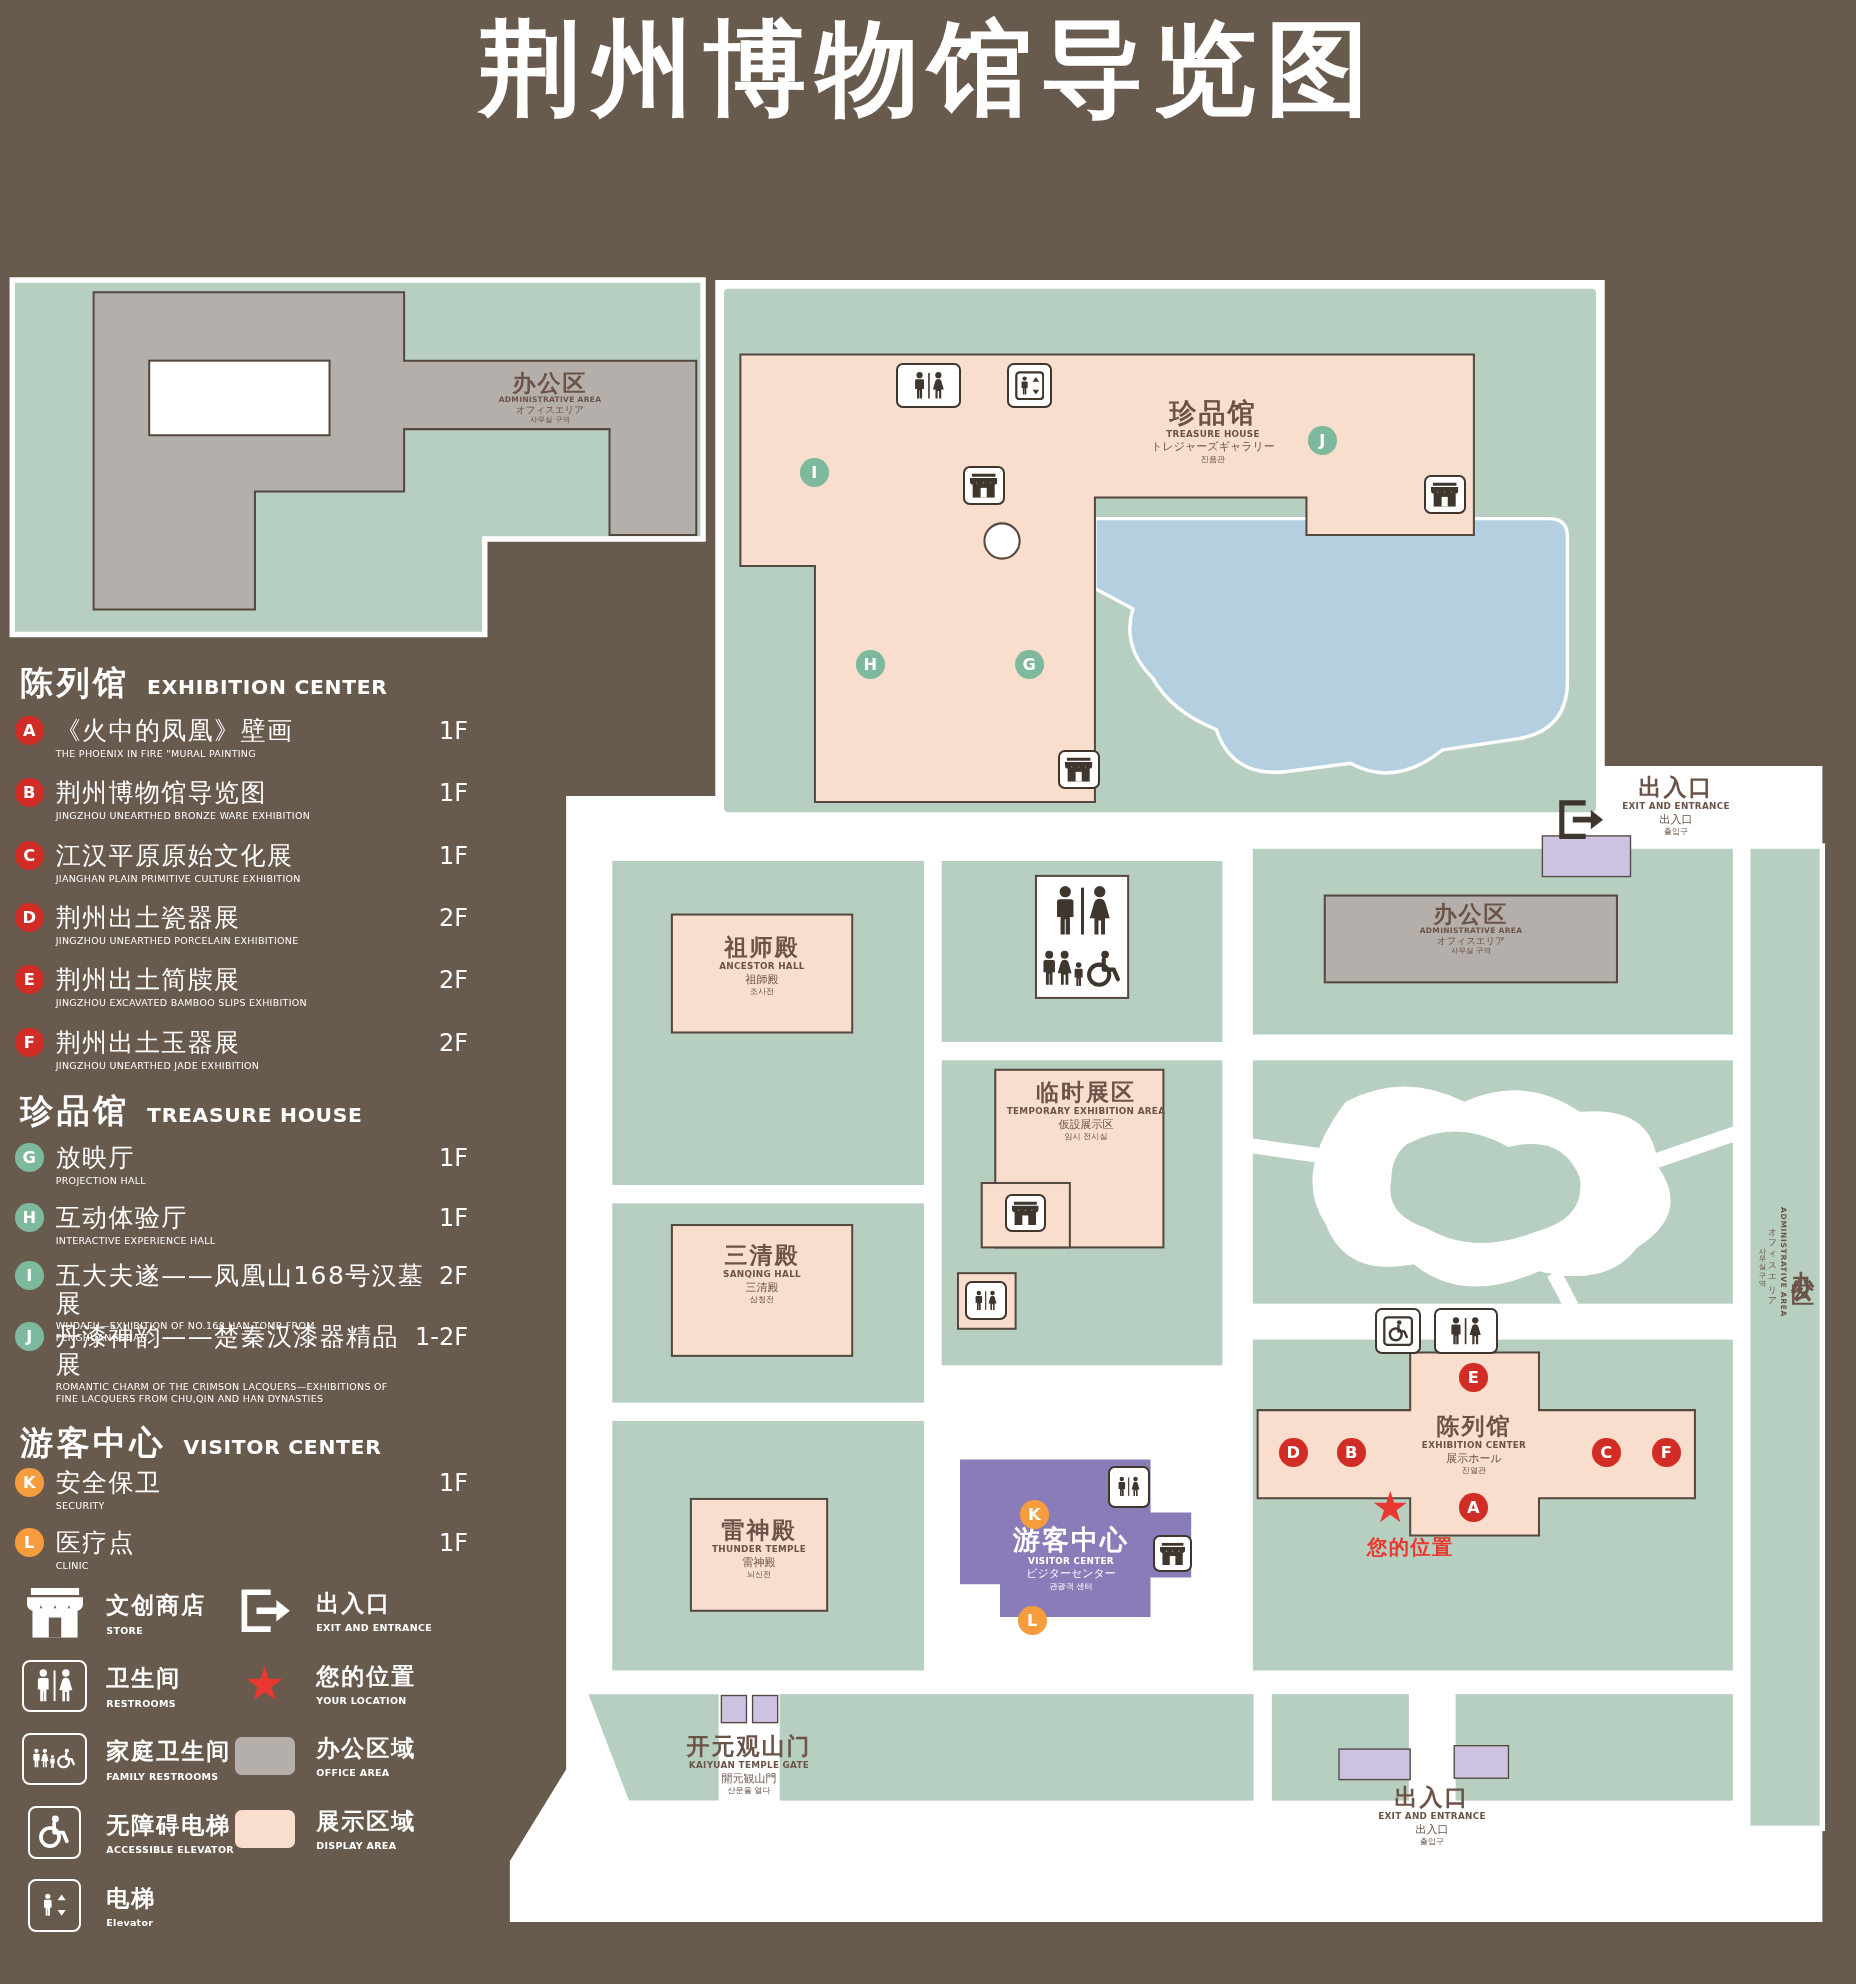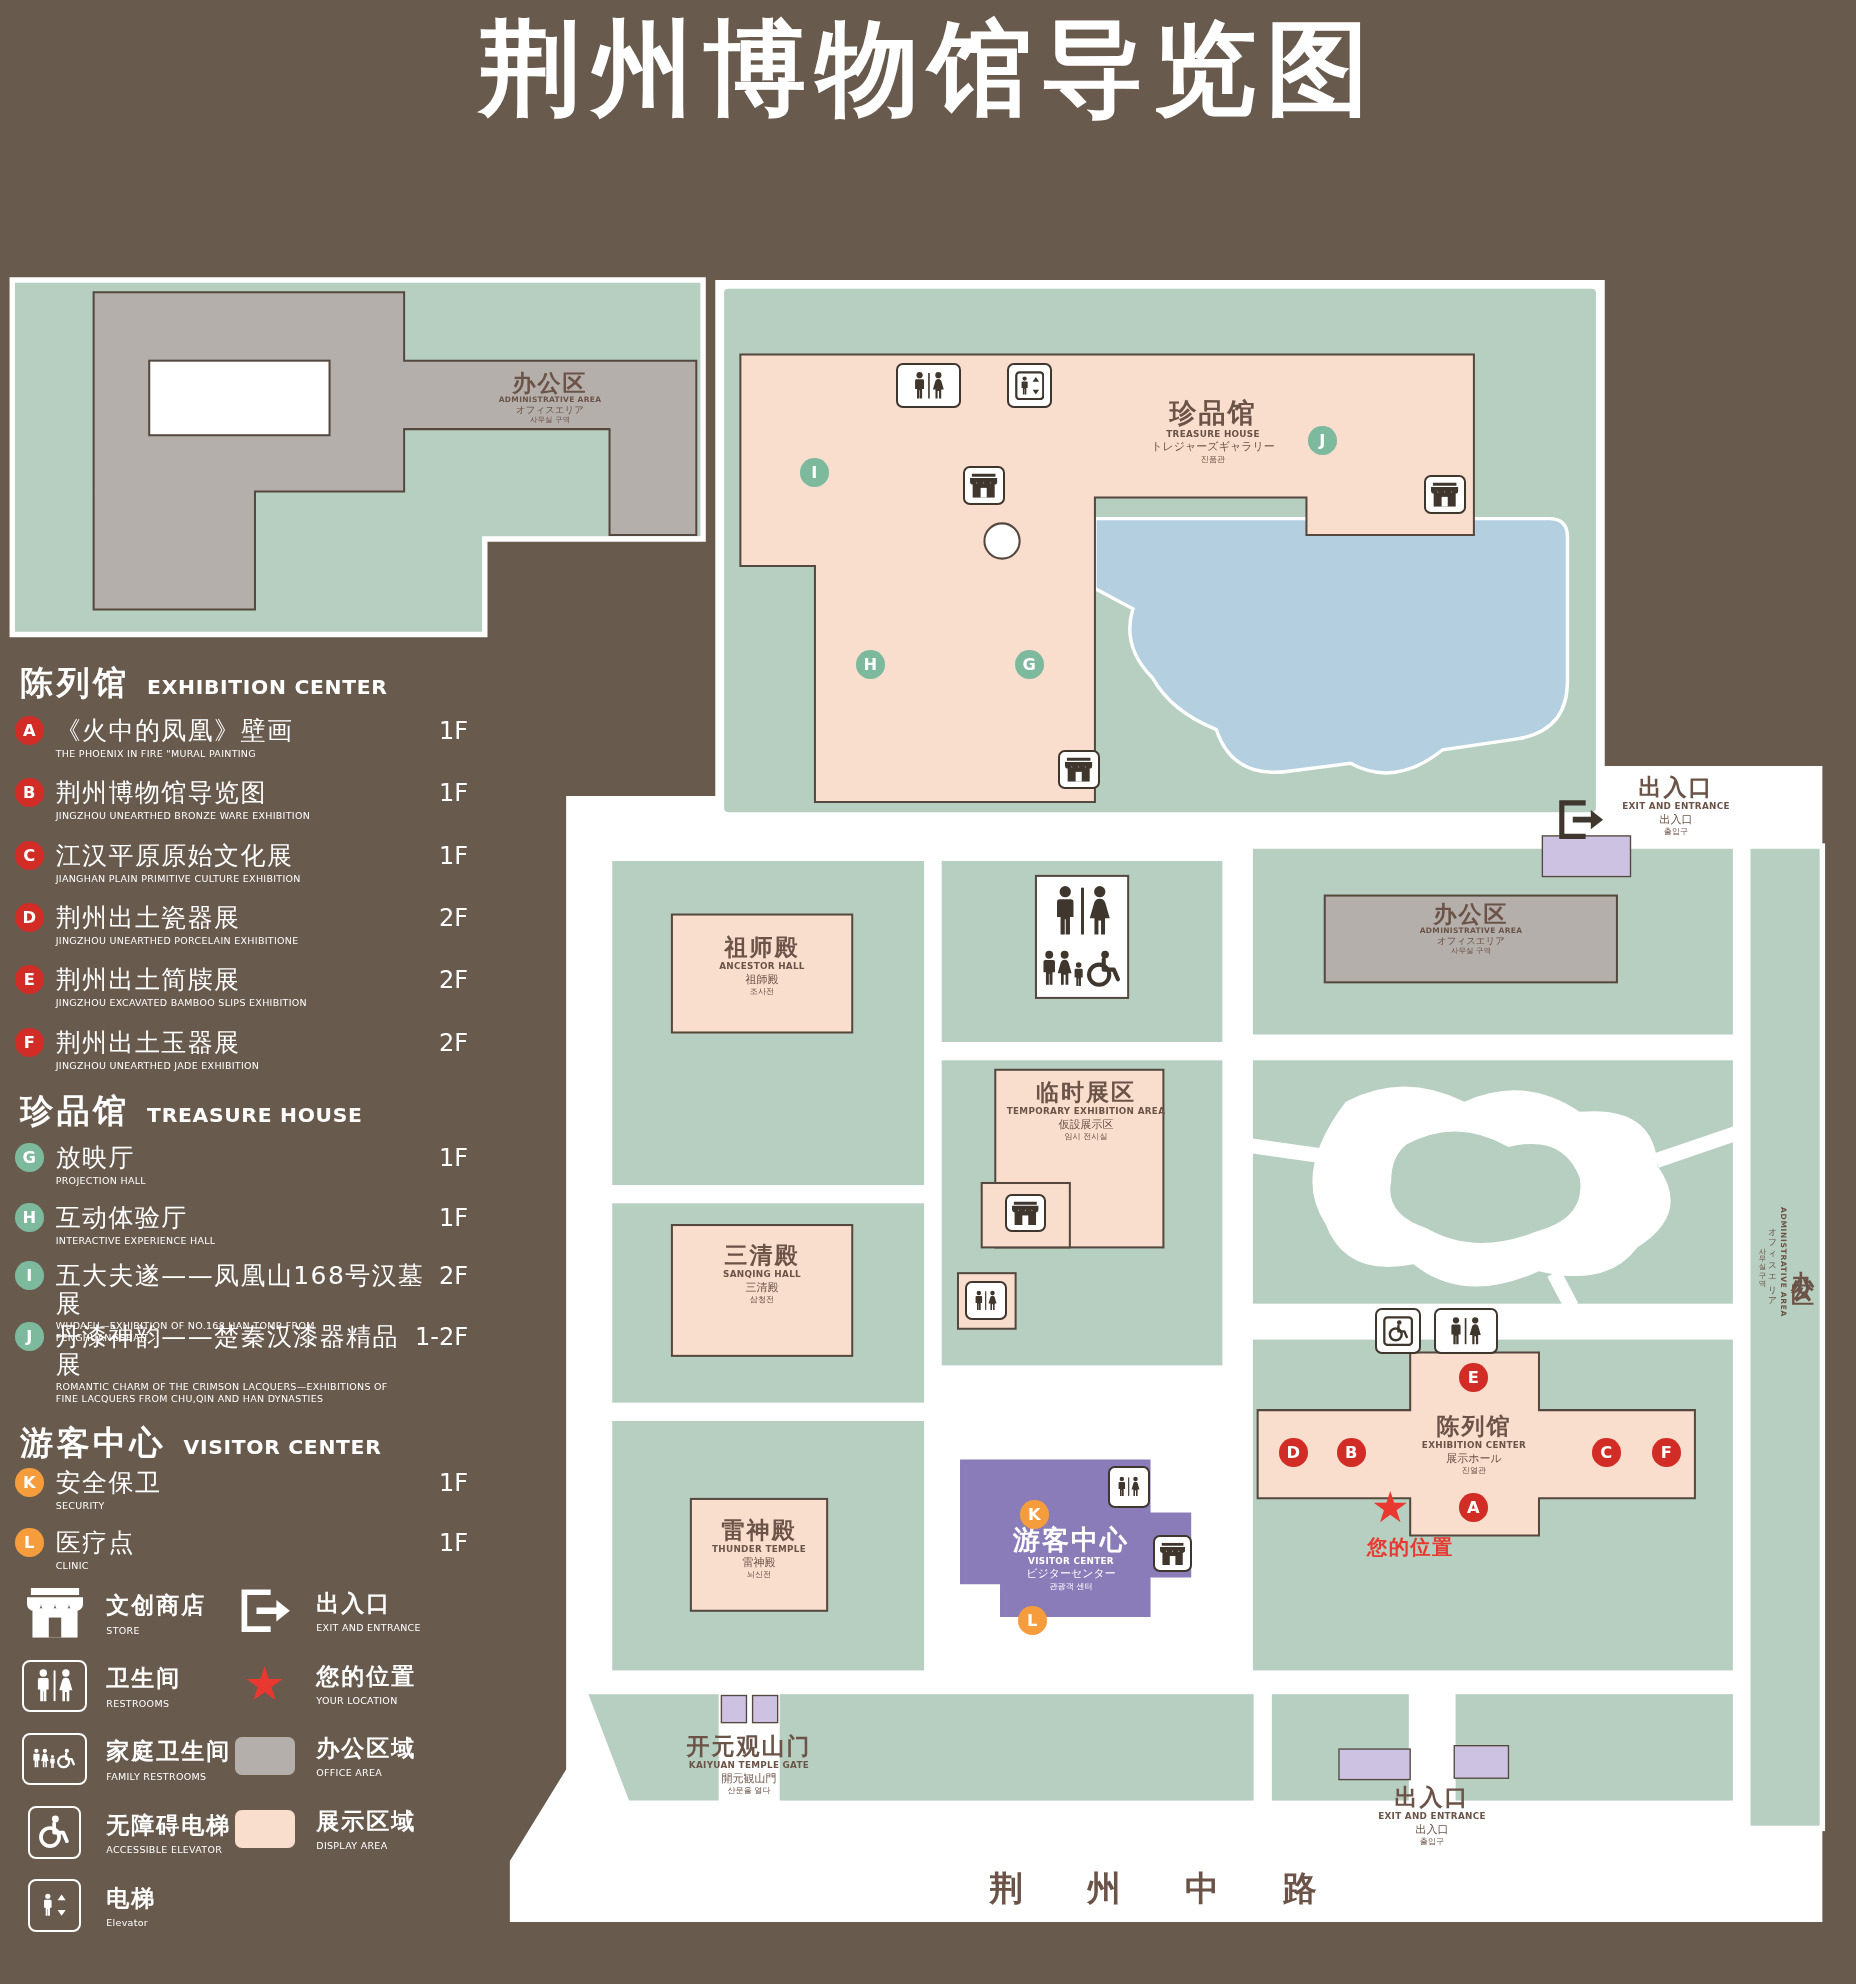--- a/index.html
+++ b/index.html
@@ -78,21 +78,21 @@
   .s-item{position:absolute;left:15px;width:453px;display:flex;align-items:flex-start;gap:12.2px;color:#fff}
   .s-text{flex:1 1 auto;padding-top:1.4px}
   .s-zh{font-size:25px;letter-spacing:1.4px;line-height:1.1}
   .s-en{font-size:9.5px;letter-spacing:0.3px;margin-top:2.7px;max-width:353px;line-height:1.25}
   .s-floor{font-size:24px;flex:0 0 auto;padding-top:1.4px}
 
   
   .leg{position:absolute;display:flex;align-items:center;gap:16.3px;color:#fff}
   .leg-ic{width:71px;display:flex;align-items:center;justify-content:center;flex:0 0 71px;color:#fff;--door:#695a4e}
   .leg-zh{font-size:23px;font-weight:bold;letter-spacing:2px}
-  .leg-en{font-size:9.5px;font-weight:normal;margin-top:3.4px;letter-spacing:0.3px}
+  .leg-en{font-size:9.5px;font-weight:bold;margin-top:3.4px;letter-spacing:0.3px}
   .lbox{border:2.7px solid #fff;border-radius:8.1px;display:flex;align-items:center;justify-content:center;color:#fff}
   .lbox svg{width:74%;height:74%}
   .swatch{width:60px;height:38px;border-radius:6.8px}
   .swatch.office{background:#b5afab}
   .swatch.display{background:#f9ddcd}
   .leg .star{font-size:47px;color:#e8382f;line-height:1}
 </style>
 </head>
 <body>
 
@@ -270,21 +270,20 @@
     <div class="ko">산문을 열다</div>
   </div>
 
   <div class="mlabel small" style="left:1432px;top:1784px">
     <div class="zh">出入口</div>
     <div class="en">EXIT AND ENTRANCE</div>
     <div class="ja">出入口</div>
     <div class="ko">출입구</div>
   </div>
 
-  <div class="roadname" style="left:1166px;top:1866px">荆 州 中 路</div>
 
   <div class="loc-star" style="left:1371px;top:1486px">★</div>
   <div class="loc-text" style="left:1367px;top:1533px">您的位置</div>
 
   <div class="badge green mbadge" style="left:800px;top:458px">I</div>
   <div class="badge green mbadge" style="left:1308px;top:426px">J</div>
   <div class="badge green mbadge" style="left:856px;top:650px">H</div>
   <div class="badge green mbadge" style="left:1015px;top:650px">G</div>
 
   <div class="badge red mbadge" style="left:1459px;top:1363px">E</div>

